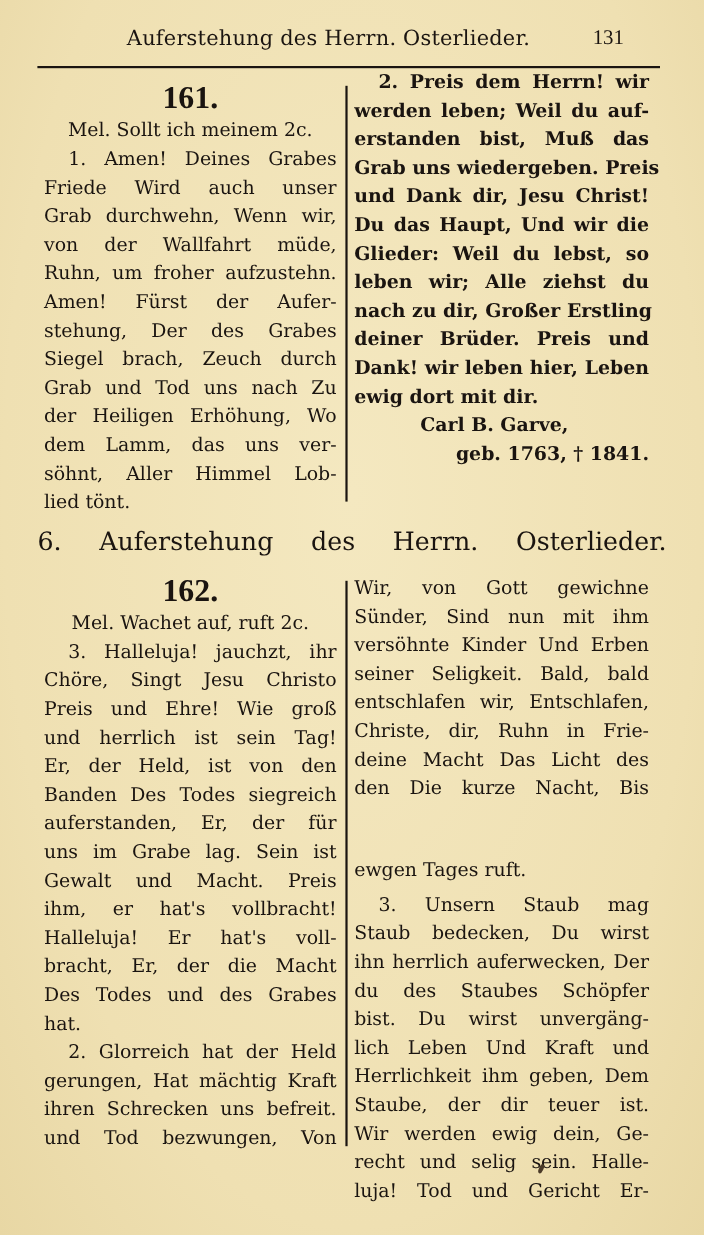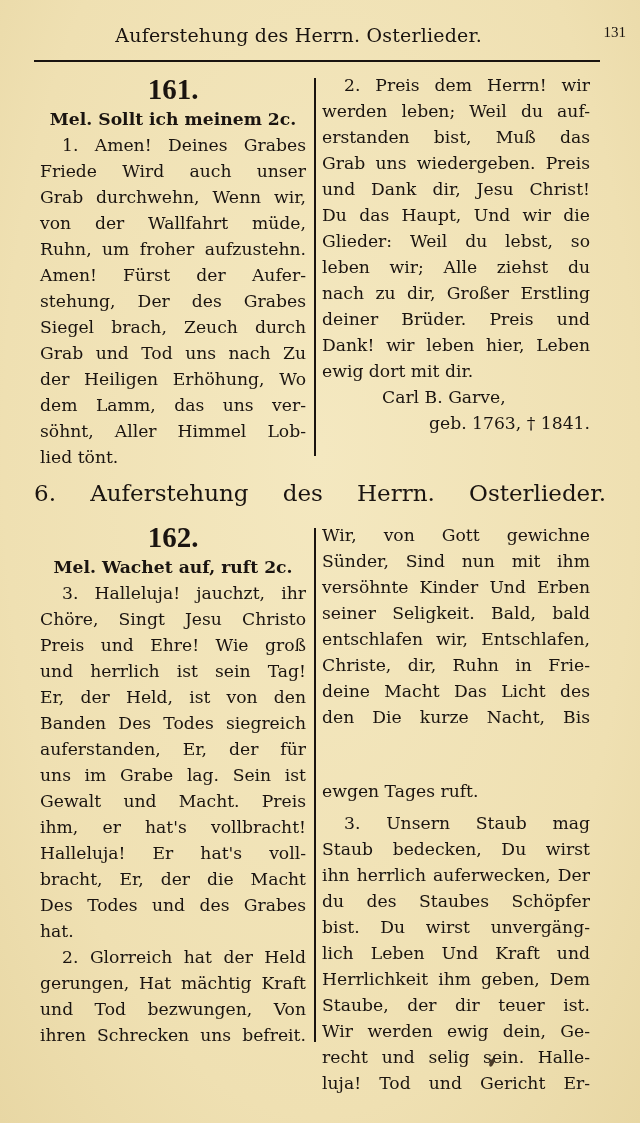--- a/index.html
+++ b/index.html
@@ -11,34 +11,34 @@
       color: #1a1410;
       position: relative;
     }
     .page { position: absolute; left: 0; top: 0; width: 528px; height: 1123px; }
     .running-head {
       position: absolute; left: 34px; top: 24px; width: 448px;
       text-align: right; font-size: 19px; letter-spacing: 0.2px;
       font-family: "DejaVu Serif", serif;
     }
     .page-number {
-      position: absolute; left: 580px; top: 24px; width: 46px;
-      text-align: right; font-size: 15px;
+      position: absolute; left: 530px; top: 24px; width: 46px;
+      text-align: center; font-size: 19px;
       font-family: "Liberation Serif", serif;
     }
     .head-rule {
       position: absolute; left: 34px; top: 60px; width: 448px; height: 0;
       border-top: 2px solid #1a1410;
     }
     .col {
       position: absolute; font-size: 17.2px; line-height: 26px;
     }
     .col .line { white-space: nowrap; text-align: justify; text-align-last: justify; height: 26px; overflow: visible; }
     .col .line.last { text-align-last: left; }
-    .col .line.center { text-align: center; text-align-last: center; font-weight: bold; }
+    .col .line.center { text-align: center; text-align-last: center; }
     .col .line.indent { padding-left: 22px; }
     .col .line.indent-sig { padding-left: 80px; text-align-last: left; }
     .hymn-number {
       font-family: "Liberation Serif", serif; font-weight: bold;
       font-size: 29px; text-align: center; height: 34px; line-height: 34px;
     }
     .col-divider {
       position: absolute; width: 0; border-left: 2px solid #1a1410;
     }
     .section-heading {
@@ -74,21 +74,21 @@
     <div class="line">Siegel brach, Zeuch durch</div>
     <div class="line">Grab und Tod uns nach Zu</div>
     <div class="line">der Heiligen Erhöhung, Wo</div>
     <div class="line">dem Lamm, das uns ver-</div>
     <div class="line">söhnt, Aller Himmel Lob-</div>
     <div class="line last">lied tönt.</div>
   </div>
 
   <div class="col-divider" style="left:314px; top:78px; height:378px;"></div>
 
-  <div class="col" style="left:322px; top:72px; width:268px;">
+  <div class="col" style="left:322px; top:62px; width:268px;font-weight:bold;">
     <div class="line indent">2. Preis dem Herrn! wir</div>
     <div class="line">werden leben; Weil du auf-</div>
     <div class="line">erstanden bist, Muß das</div>
     <div class="line">Grab uns wiedergeben. Preis</div>
     <div class="line">und Dank dir, Jesu Christ!</div>
     <div class="line">Du das Haupt, Und wir die</div>
     <div class="line">Glieder: Weil du lebst, so</div>
     <div class="line">leben wir; Alle ziehst du</div>
     <div class="line">nach zu dir, Großer Erstling</div>
     <div class="line">deiner Brüder. Preis und</div>
@@ -112,22 +112,22 @@
     <div class="line">auferstanden, Er, der für</div>
     <div class="line">uns im Grabe lag. Sein ist</div>
     <div class="line">Gewalt und Macht. Preis</div>
     <div class="line">ihm, er hat's vollbracht!</div>
     <div class="line">Halleluja! Er hat's voll-</div>
     <div class="line">bracht, Er, der die Macht</div>
     <div class="line">Des Todes und des Grabes</div>
     <div class="line last">hat.</div>
     <div class="line indent">2. Glorreich hat der Held</div>
     <div class="line">gerungen, Hat mächtig Kraft</div>
+    <div class="line">ihren Schrecken uns befreit.</div>
     <div class="line">und Tod bezwungen, Von</div>
-    <div class="line">ihren Schrecken uns befreit.</div>
   </div>
 
   <div class="col-divider" style="left:314px; top:528px; height:514px;"></div>
 
   <div class="col" style="left:322px; top:522px; width:268px;">
     <div class="line">Wir, von Gott gewichne</div>
     <div class="line">Sünder, Sind nun mit ihm</div>
     <div class="line">versöhnte Kinder Und Erben</div>
     <div class="line">seiner Seligkeit. Bald, bald</div>
     <div class="line">entschlafen wir, Entschlafen,</div>

